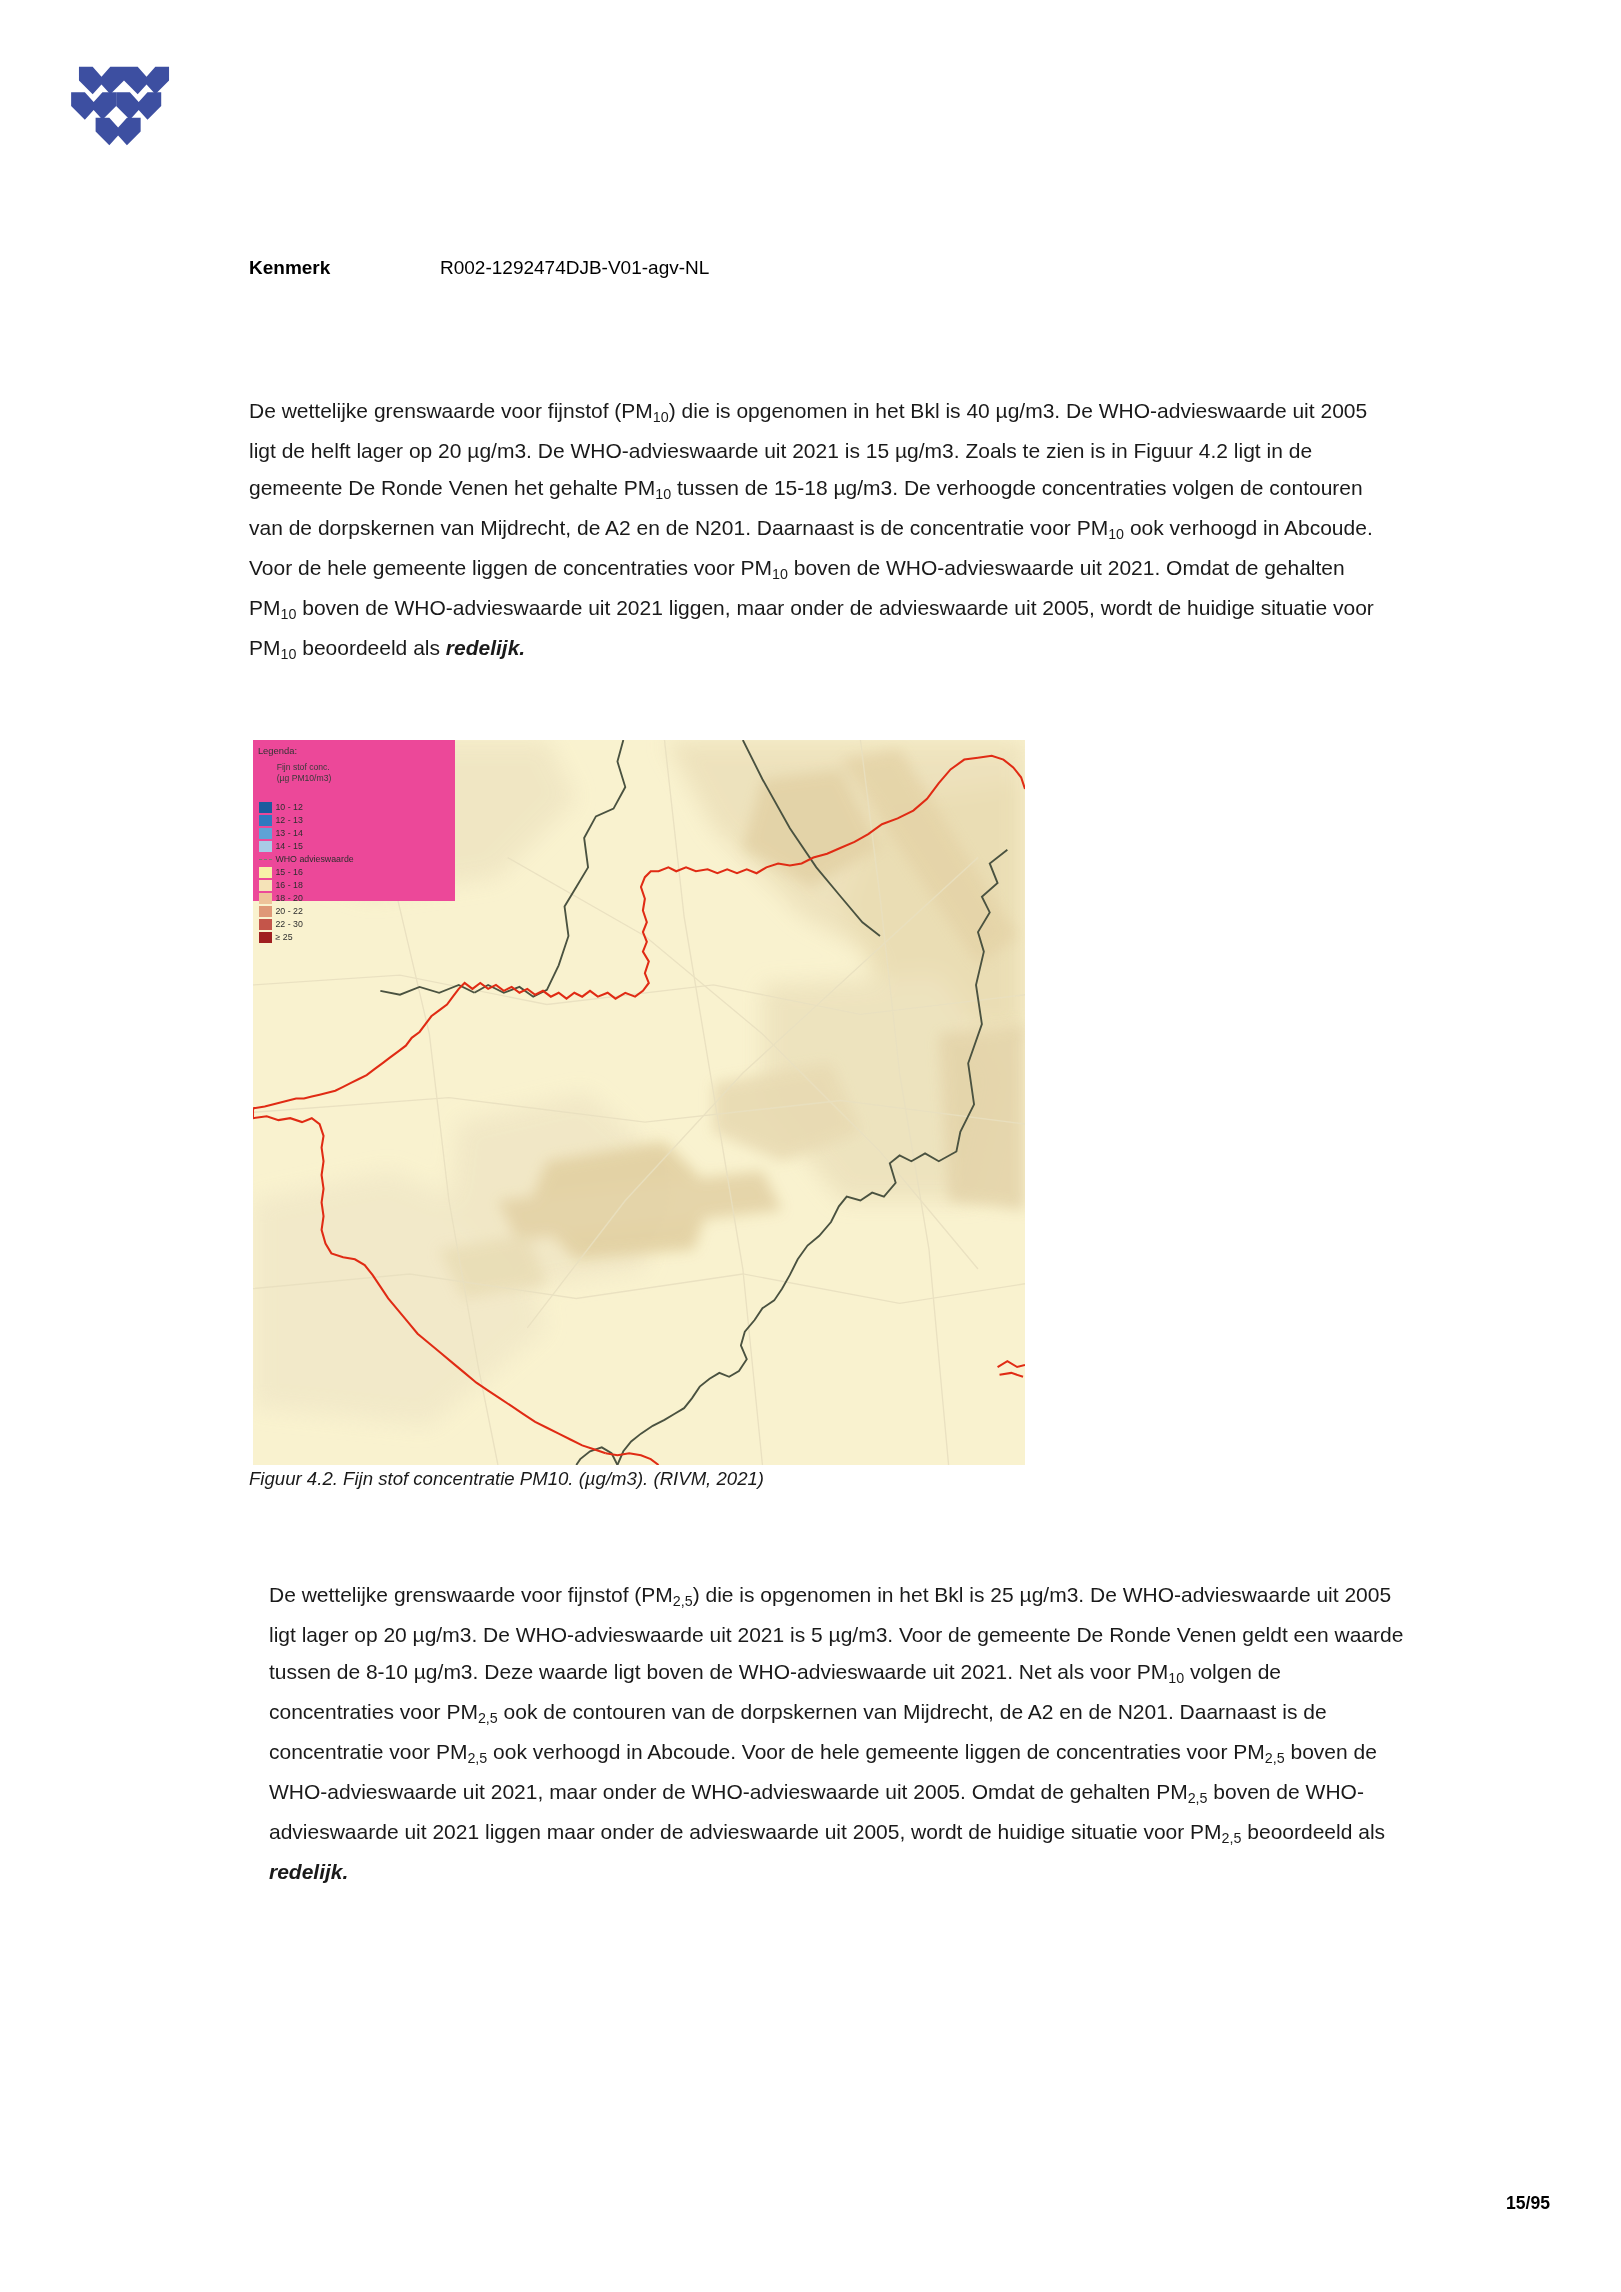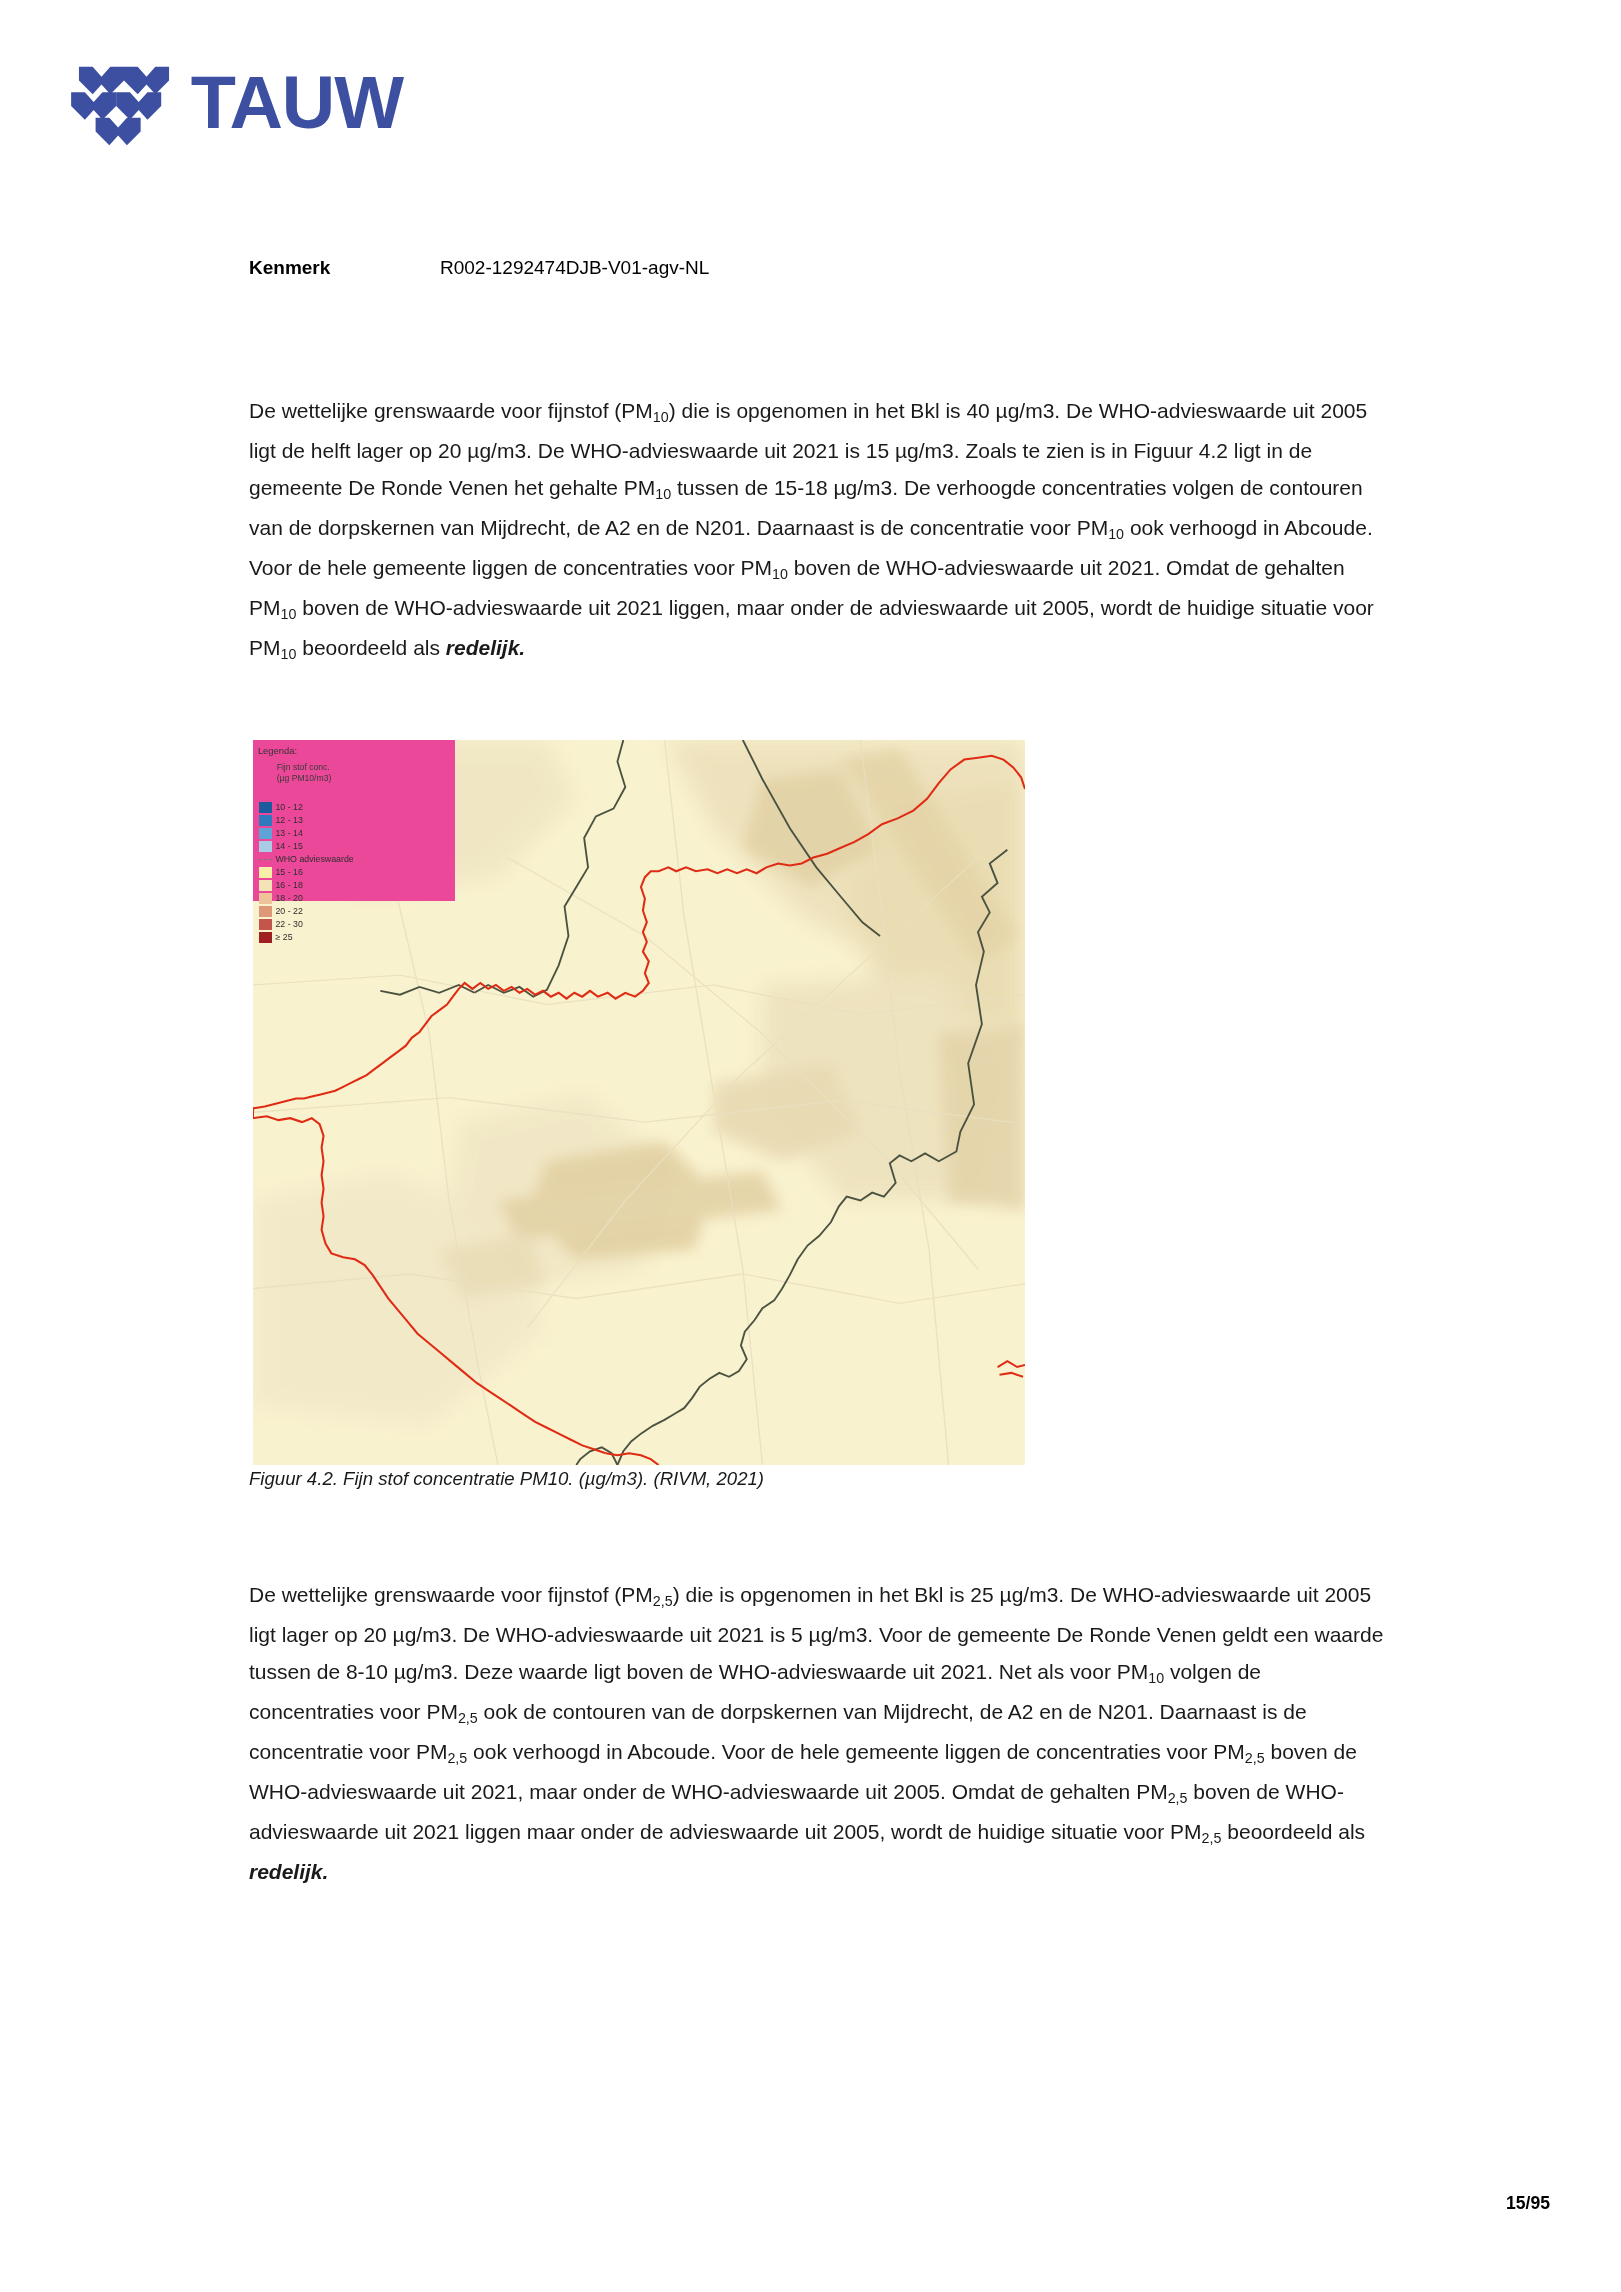--- a/index.html
+++ b/index.html
@@ -56,21 +56,21 @@
   .body-text {
     position: absolute;
     left: 249px;
     width: 1137px;
     font-size: 21px;
     line-height: 37px;
     text-align: left;
     color: #1a1a1a;
   }
   #para-1 { top: 392px; }
-  #para-2 { top: 1576px; }
+  #para-2 { top: 1576px; margin-left: 20px; }
   .body-text b, .body-text .bolditalic {
     font-weight: 700;
     font-style: italic;
   }
   sub {
     font-size: 0.68em;
     vertical-align: baseline;
     position: relative;
     bottom: -0.28em;
   }
@@ -175,21 +175,20 @@
 
         <path d="M8 8 L22 8 L31 18 L40 8 L54 8 L54 22 L40 36 L31 26 L22 36 L8 22 Z"></path>
         <path d="M54 8 L68 8 L77 18 L86 8 L100 8 L100 22 L86 36 L77 26 L68 36 L54 22 Z"></path>
 
         <path d="M0 34 L14 34 L23 44 L32 34 L46 34 L46 48 L32 62 L23 52 L14 62 L0 48 Z"></path>
         <path d="M46 34 L60 34 L69 44 L78 34 L92 34 L92 48 L78 62 L69 52 L60 62 L46 48 Z"></path>
 
         <path d="M25 60 L39 60 L48 70 L57 60 L71 60 L71 74 L57 88 L48 78 L39 88 L25 74 Z"></path>
       </g>
     </svg>
-    <div class="logo-word">TAUW</div>
   </div>
 
   <div class="kenmerk-row">
     <span class="kenmerk-label">Kenmerk</span>
     <span class="kenmerk-value">R002-1292474DJB-V01-agv-NL</span>
   </div>
 
   <div class="body-text" id="para-1">De wettelijke grenswaarde voor fijnstof (PM<sub>10</sub>) die is opgenomen in het Bkl is 40 µg/m3. De WHO-advieswaarde uit 2005 ligt de helft lager op 20 µg/m3. De WHO-advieswaarde uit 2021 is 15 µg/m3. Zoals te zien is in Figuur 4.2 ligt in de gemeente De Ronde Venen het gehalte PM<sub>10</sub> tussen de 15-18 µg/m3. De verhoogde concentraties volgen de contouren van de dorpskernen van Mijdrecht, de A2 en de N201. Daarnaast is de concentratie voor PM<sub>10</sub> ook verhoogd in Abcoude. Voor de hele gemeente liggen de concentraties voor PM<sub>10</sub> boven de WHO-advieswaarde uit 2021. Omdat de gehalten PM<sub>10</sub> boven de WHO-advieswaarde uit 2021 liggen, maar onder de advieswaarde uit 2005, wordt de huidige situatie voor PM<sub>10</sub> beoordeeld als <b>redelijk.</b></div>
 
   <div class="figure-wrap">

